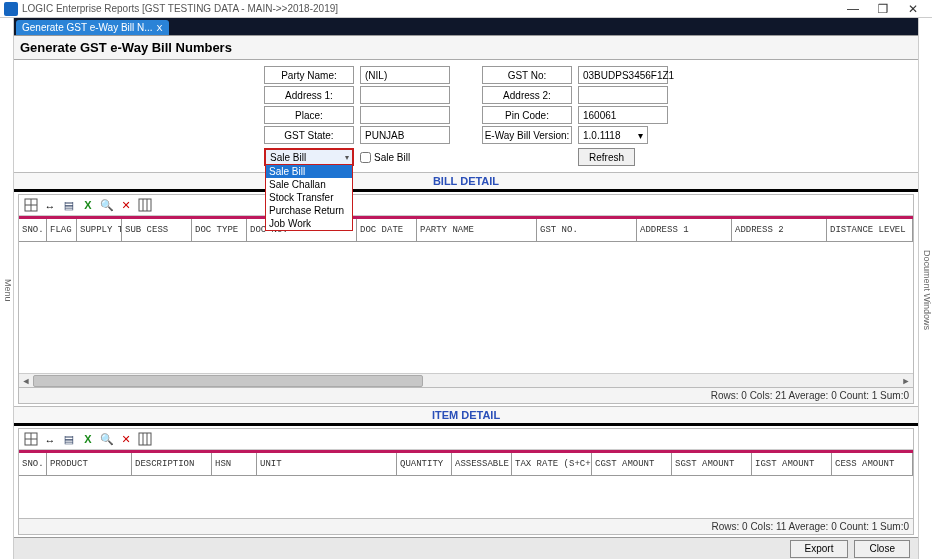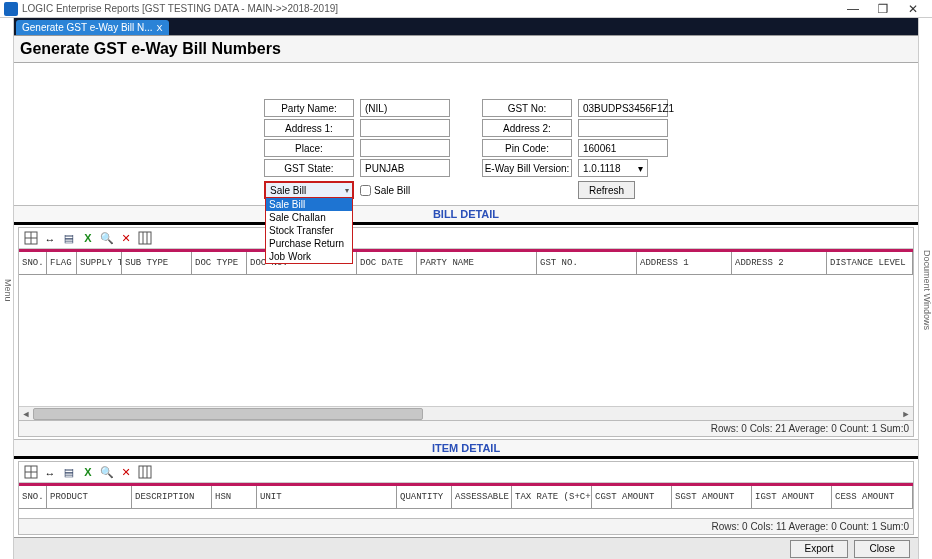--- a/index.html
+++ b/index.html
@@ -42,30 +42,29 @@
     display:flex; flex-direction:column;
   }
   .doc-tabs { height:18px; background:#0f172a; border-bottom:1px solid #999; display:flex; align-items:flex-end; padding-left:2px;}
   .doc-tab {
     background:#2a83d7; color:#fff; font-size:10px; padding:2px 6px;
     border-top-left-radius:3px; border-top-right-radius:3px;
     display:flex; align-items:center; gap:4px;
   }
   .doc-tab .x { font-size:9px; cursor:pointer;}
   .section-title {
-    font-weight:bold; font-size:16px; padding:4px 6px; border-bottom:1px solid #aaa;
+    font-weight:bold; font-size:13px; padding:4px 6px; border-bottom:1px solid #aaa;
     background:#f5f5f5;
   }
   .form-area {
     padding:6px; display:flex; justify-content:center;
   }
   .form-grid {
     display:grid; grid-template-columns:90px 90px 20px 90px 90px; gap:2px 6px;
     position:relative;
-    margin-top:30px;
   }
   .lbl { border:1px solid #999; font-size:10px; height:18px; display:flex; align-items:center; justify-content:center; background:#fff;}
   .val { border:1px solid #999; font-size:10px; height:18px; display:flex; align-items:center; padding:0 4px; background:#fff;}
   .select { border:1px solid #7a99bf; background:#eaf1fb; height:18px; display:flex; align-items:center; padding:0 4px; font-size:10px; position:relative;}
   .select .arrow { position:absolute; right:3px; font-size:8px; color:#555;}
   .dropdown-list {
     position:absolute; top:100%; left:-1px; border:1px solid #c71c1c; background:#fff; z-index:50;
     width:calc(100% + 2px);
   }
   .dropdown-list .opt { font-size:10px; padding:1px 3px; white-space:nowrap;}
@@ -212,21 +211,21 @@
             <rect x="1" y="1" width="12" height="12" fill="none" stroke="#555"></rect>
             <line x1="5" y1="1" x2="5" y2="13" stroke="#555"></line>
             <line x1="9" y1="1" x2="9" y2="13" stroke="#555"></line>
           </svg>
         </div>
     </div>
     <div class="grid-header">
       <div class="gh" style="width:28px;">SNO.</div>
       <div class="gh" style="width:30px;">FLAG</div>
       <div class="gh" style="width:45px;">SUPPLY TYPE</div>
-      <div class="gh" style="width:70px;">SUB TYPE</div>
+      <div class="gh" style="width:70px;">SUB CESS</div>
       <div class="gh" style="width:55px;">DOC TYPE</div>
       <div class="gh" style="width:110px;">DOC NO.</div>
       <div class="gh" style="width:60px;">DOC DATE</div>
       <div class="gh" style="width:120px;">PARTY NAME</div>
       <div class="gh" style="width:100px;">GST NO.</div>
       <div class="gh" style="width:95px;">ADDRESS 1</div>
       <div class="gh" style="width:95px;">ADDRESS 2</div>
       <div class="gh" style="flex:1;">DISTANCE LEVEL (KM)</div>
     </div>
     <div class="grid-body"></div>

